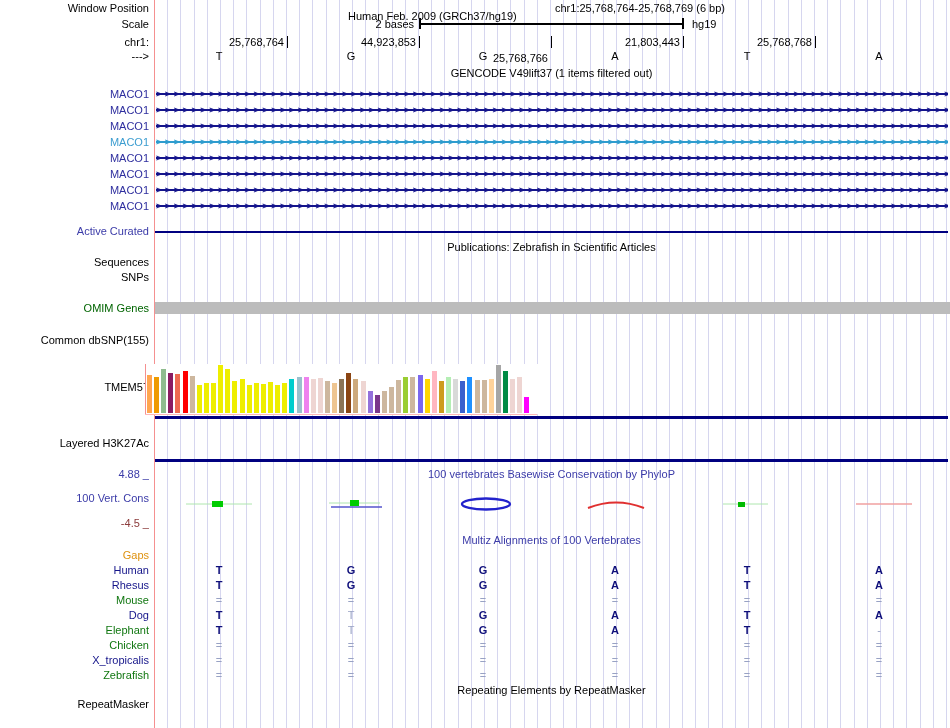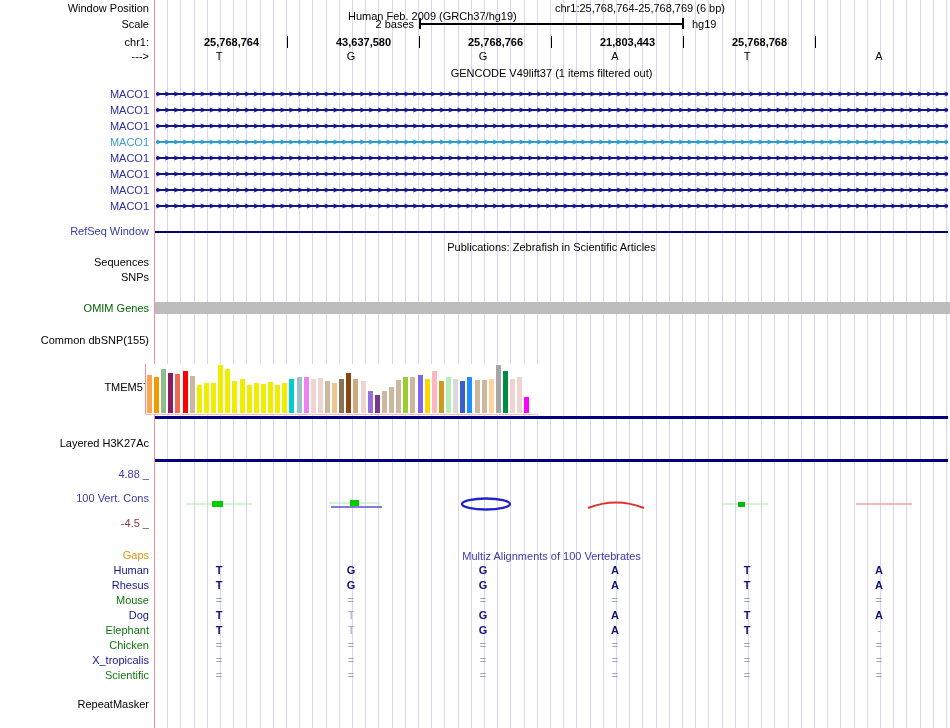--- a/index.html
+++ b/index.html
@@ -10,21 +10,21 @@
   .grid{
     position:absolute;top:0;bottom:0;left:155px;width:793px;
     background:repeating-linear-gradient(to right,transparent 0,transparent 12.2px,#D6D6EF 12.2px,#D6D6EF 13.2px);
   }
   .redline{position:absolute;top:0;bottom:0;left:154px;width:1px;background:#F59090;}
   .gutter-label{position:absolute;right:801px;white-space:nowrap;text-align:right;line-height:13px;}
   .heading{position:absolute;left:155px;width:793px;text-align:center;line-height:13px;white-space:nowrap;}
   .abs{position:absolute;white-space:nowrap;line-height:13px;}
   .navy-line{position:absolute;left:155px;width:793px;background:#000080;}
   .tick{position:absolute;width:1px;height:12px;background:#000;}
-  .tick-label{position:absolute;width:80px;white-space:nowrap;line-height:12px;font-weight:bold;}
+  .tick-label{position:absolute;width:80px;text-align:right;white-space:nowrap;line-height:12px;}
   .base-letter{position:absolute;transform:translateX(-50%);line-height:12px;}
   .tx-label{position:absolute;right:801px;text-align:right;white-space:nowrap;line-height:13px;color:#2E2E9E;}
   .tx-label.hl{color:#3C9DD0;}
   .tx-row{position:absolute;left:156px;width:792px;height:12px;overflow:hidden;color:#14148C;}
   .tx-row.hl{color:#2E9CCE;}
   .tx-row::before{content:"";position:absolute;top:5px;left:0;right:0;height:1.5px;background:currentColor;}
   .tx-row .arrows{position:absolute;top:0;left:0;font-size:9px;font-weight:bold;letter-spacing:3.6px;line-height:12px;}
   .gtex-box{position:absolute;left:145px;top:364px;width:392px;height:50px;background:#fff;border-left:1px solid #F59090;}
   .gtex-bar{position:absolute;width:5px;}
   .gtex-baseline{position:absolute;left:145px;top:414px;width:392px;height:1px;background:#FFB8B8;}
@@ -56,66 +56,68 @@
 
   <span class="gutter-label" style="top:36px">chr1:</span>
   <div id="coord-ticks"></div>
 
   <span class="gutter-label" style="top:50px">---&gt;</span>
   <div id="base-row"></div>
 
   <div class="heading" style="top:67px">GENCODE V49lift37 (1 items filtered out)</div>
   <div id="transcripts"></div>
 
-  <span class="gutter-label blue-text" style="top:225px">RefSeq Window</span>
+  <span class="gutter-label blue-text" style="top:225px">Active Curated</span>
   <div class="navy-line" style="top:231px;height:1.5px"></div>
 
   <div class="heading" style="top:241px">Publications: Zebrafish in Scientific Articles</div>
   <span class="gutter-label" style="top:256px">Sequences</span>
   <span class="gutter-label" style="top:271px">SNPs</span>
 
   <span class="gutter-label green-text" style="top:302px">OMIM Genes</span>
   <div class="gray-bar" style="top:302px"></div>
 
   <span class="gutter-label" style="top:334px">Common dbSNP(155)</span>
 
   <span class="gutter-label" style="top:381px">TMEM57</span>
   <div class="gtex-box"></div>
   <div id="gtex-bars"></div>
   <div class="gtex-baseline"></div>
 
   <div class="navy-line" style="top:416px;height:2.5px"></div>
   <span class="gutter-label" style="top:437px">Layered H3K27Ac</span>
   <div class="navy-line" style="top:459px;height:2.5px"></div>
 
+  <div class="heading blue-text" style="top:468px">100 vertebrates Basewise Conservation by PhyloP</div>
   <span class="gutter-label blue-text" style="top:468px">4.88 _</span>
   <span class="gutter-label blue-text" style="top:492px">100 Vert. Cons</span>
   <span class="gutter-label darkred-text" style="top:517px">-4.5 _</span>
   <svg id="phylop-svg" class="overlay" width="950" height="728">
       <line x1="186" x2="252" y1="504" y2="504" stroke="#AEE6AE" stroke-width="1"></line>
       <rect x="212" y="501" width="11" height="6" fill="#00CC00"></rect>
       <line x1="329" x2="380" y1="503" y2="503" stroke="#AEE6AE" stroke-width="1"></line>
       <rect x="350" y="500" width="9" height="6" fill="#00CC00"></rect>
       <line x1="331" x2="382" y1="507" y2="507" stroke="#5555CC" stroke-width="1.3"></line>
       <ellipse cx="486" cy="504" rx="24" ry="5.5" fill="none" stroke="#2222CC" stroke-width="2.4"></ellipse>
       <path d="M 588 508 Q 616 497 644 508" fill="none" stroke="#E03030" stroke-width="2"></path>
       <line x1="723" x2="768" y1="504" y2="504" stroke="#AEE6AE" stroke-width="1"></line>
       <rect x="738" y="502" width="7" height="5" fill="#00BB00"></rect>
       <line x1="856" x2="912" y1="504" y2="504" stroke="#F0A0A0" stroke-width="1.4"></line>
     </svg>
 
-  <div class="heading blue-text" style="top:550px">Multiz Alignments of 100 Vertebrates</div>
+  <div class="heading blue-text" style="top:534px">Multiz Alignments of 100 Vertebrates</div>
   <div id="multiz"></div>
 
+  <div class="heading" style="top:684px">Repeating Elements by RepeatMasker</div>
   <span class="gutter-label" style="top:698px">RepeatMasker</span>
 <span class="tick-label" style="left: 204px; top: 36px;">25,768,764</span>
     <div class="tick" style="left: 287px; top: 36px;"></div>
-    <span class="tick-label" style="left: 336px; top: 36px;">43,637,580</span>
+    <span class="tick-label" style="left: 336px; top: 36px;">44,923,853</span>
     <div class="tick" style="left: 419px; top: 36px;"></div>
-    <span class="tick-label" style="left: 468px; top: 36px;">25,768,766</span>
+    <span class="tick-label" style="left: 468px; top: 52px;">25,768,766</span>
     <div class="tick" style="left: 551px; top: 36px;"></div>
     <span class="tick-label" style="left: 600px; top: 36px;">21,803,443</span>
     <div class="tick" style="left: 683px; top: 36px;"></div>
     <span class="tick-label" style="left: 732px; top: 36px;">25,768,768</span>
     <div class="tick" style="left: 815px; top: 36px;"></div>
     <span class="base-letter" style="left: 219px; top: 50px;">T</span>
     <span class="base-letter" style="left: 351px; top: 50px;">G</span>
     <span class="base-letter" style="left: 483px; top: 50px;">G</span>
     <span class="base-letter" style="left: 615px; top: 50px;">A</span>
     <span class="base-letter" style="left: 747px; top: 50px;">T</span>
@@ -249,20 +251,20 @@
     <span class="mz-cell dim" style="left: 615px; top: 639px;">=</span>
     <span class="mz-cell dim" style="left: 747px; top: 639px;">=</span>
     <span class="mz-cell dim" style="left: 879px; top: 639px;">=</span>
     <span class="gutter-label" style="top: 654px; color: rgb(21, 21, 138);">X_tropicalis</span>
     <span class="mz-cell dim" style="left: 219px; top: 654px;">=</span>
     <span class="mz-cell dim" style="left: 351px; top: 654px;">=</span>
     <span class="mz-cell dim" style="left: 483px; top: 654px;">=</span>
     <span class="mz-cell dim" style="left: 615px; top: 654px;">=</span>
     <span class="mz-cell dim" style="left: 747px; top: 654px;">=</span>
     <span class="mz-cell dim" style="left: 879px; top: 654px;">=</span>
-    <span class="gutter-label" style="top: 669px; color: rgb(17, 119, 17);">Scientific</span>
+    <span class="gutter-label" style="top: 669px; color: rgb(17, 119, 17);">Zebrafish</span>
     <span class="mz-cell dim" style="left: 219px; top: 669px;">=</span>
     <span class="mz-cell dim" style="left: 351px; top: 669px;">=</span>
     <span class="mz-cell dim" style="left: 483px; top: 669px;">=</span>
     <span class="mz-cell dim" style="left: 615px; top: 669px;">=</span>
     <span class="mz-cell dim" style="left: 747px; top: 669px;">=</span>
     <span class="mz-cell dim" style="left: 879px; top: 669px;">=</span>
   </div>
 
 </body></html>

